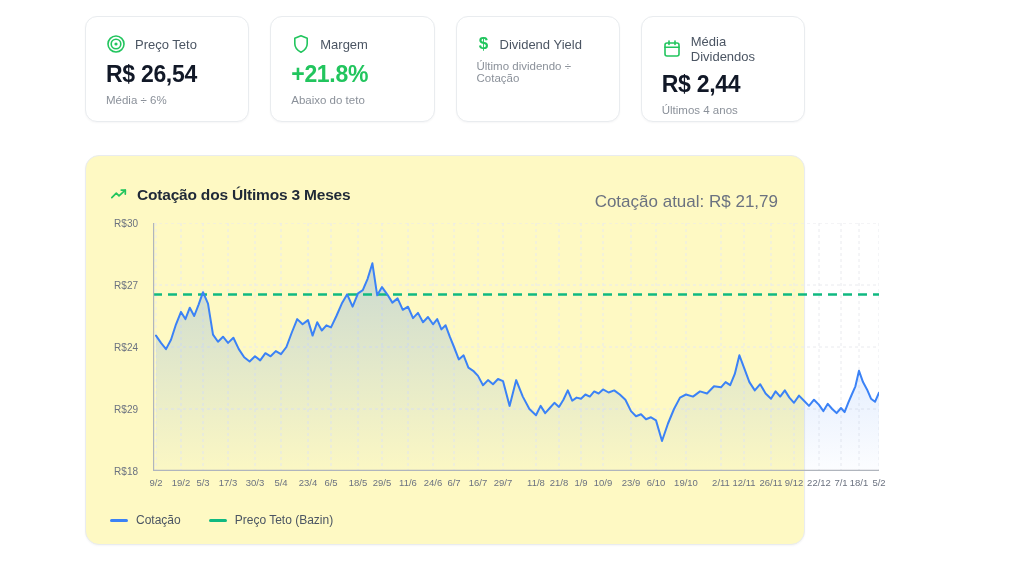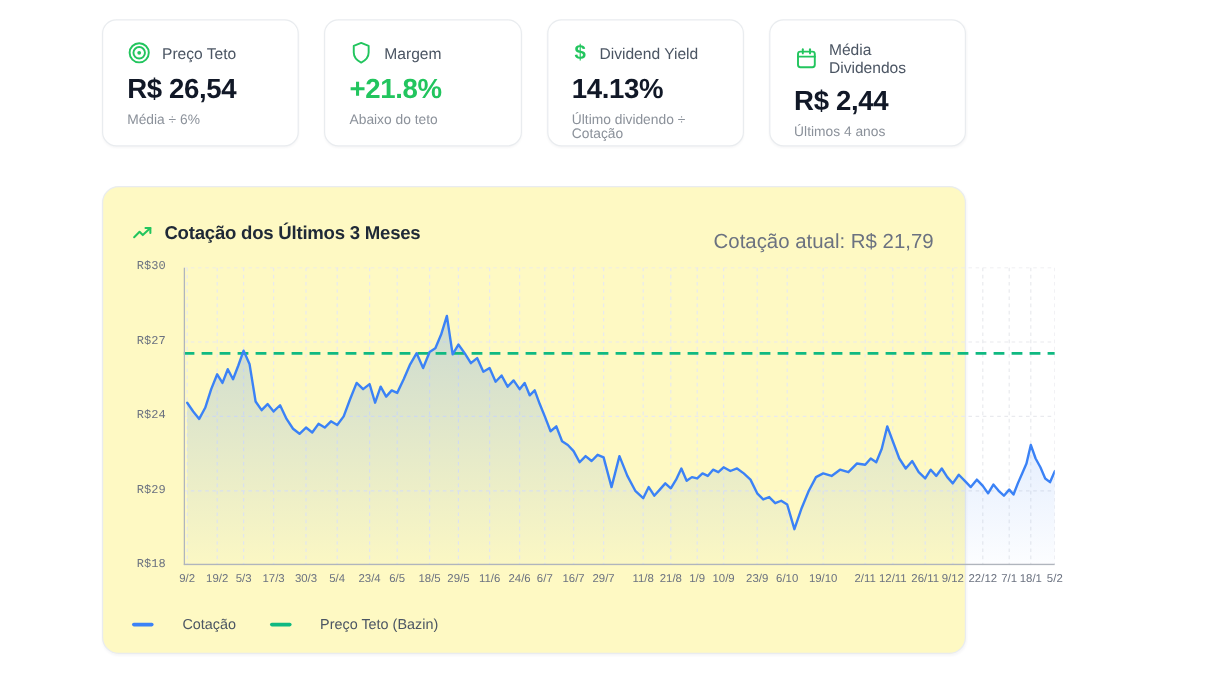--- a/index.html
+++ b/index.html
@@ -22,30 +22,30 @@
 
   
   .chart-card { position:relative; background:#fef9c3; border:1px solid #e9ecef; border-radius:14px;
     margin-top:33px; height:390px; box-shadow:0 1px 2px rgba(16,24,40,0.04); }
   .chart-head { display:flex; align-items:center; justify-content:space-between;
     padding:22px 26px 0 24px; }
   .chart-title-wrap { display:flex; align-items:center; gap:9px; }
   .chart-title { font-size:15.5px; font-weight:700; color:#1f2937; letter-spacing:-0.2px; }
   .chart-current { font-size:17px; color:#6b7280;margin-top:14px; }
 
-  .plot-wrap { position:absolute; left:0; top:67px; width:812px; height:248px;font-family:Liberation Mono, monospace; }
+  .plot-wrap { position:absolute; left:0; top:67px; width:812px; height:248px; }
   .ylabel { position:absolute; right:760px; transform:translateY(-50%); font-size:10px;
     color:#6b7280; white-space:nowrap; }
   .plot { position:absolute; left:67px; top:0; width:726px; height:248px; }
   .xlabels { position:absolute; left:67px; top:321px; width:726px; height:14px; }
   .xlabel { position:absolute; transform:translateX(-50%); font-size:9.5px; color:#6b7280;
     white-space:nowrap; top:0; }
 
   .legend { position:absolute; left:24px; top:357px; display:flex; align-items:center; gap:28px; }
-  .legend-item { display:flex; align-items:center; gap:24px; cursor:pointer; }
+  .legend-item { display:flex; align-items:center; gap:8px; cursor:pointer; }
   .legend-dash { width:18px; height:3px; border-radius:2px; }
   .legend-label { font-size:12px; color:#4b5563; }
 </style>
 </head>
 <body>
 
 <div class="content">
 
   <div class="cards">
 
@@ -71,21 +71,20 @@
       </div>
       <div class="card-value green">+21.8%</div>
       <div class="card-sub">Abaixo do teto</div>
     </div>
 
     <div class="card">
       <div class="card-head">
         <span class="dollar">$</span>
         <span class="card-label">Dividend Yield</span>
       </div>
-      <div class="card-value">14.13%</div>
       <div class="card-sub">Último dividendo ÷ Cotação</div>
     </div>
 
     <div class="card">
       <div class="card-head">
         <svg class="ic" viewBox="0 0 20 20" fill="none" stroke="#22c55e" stroke-width="1.6" stroke-linecap="round">
           <rect x="3" y="4" width="14" height="13" rx="2"></rect>
           <line x1="7" y1="2" x2="7" y2="5.5"></line>
             <line x1="13" y1="2" x2="13" y2="5.5"></line>
           <line x1="3" y1="8.2" x2="17" y2="8.2"></line>

